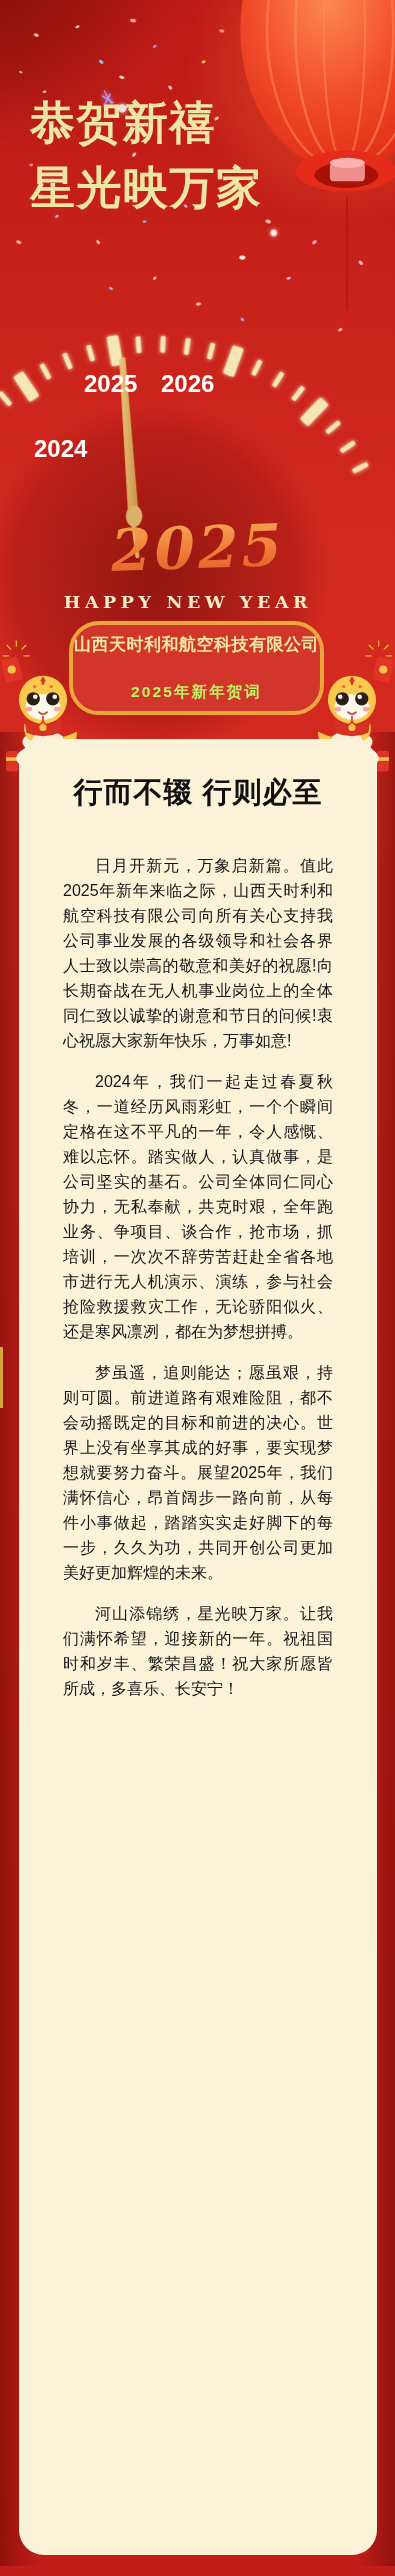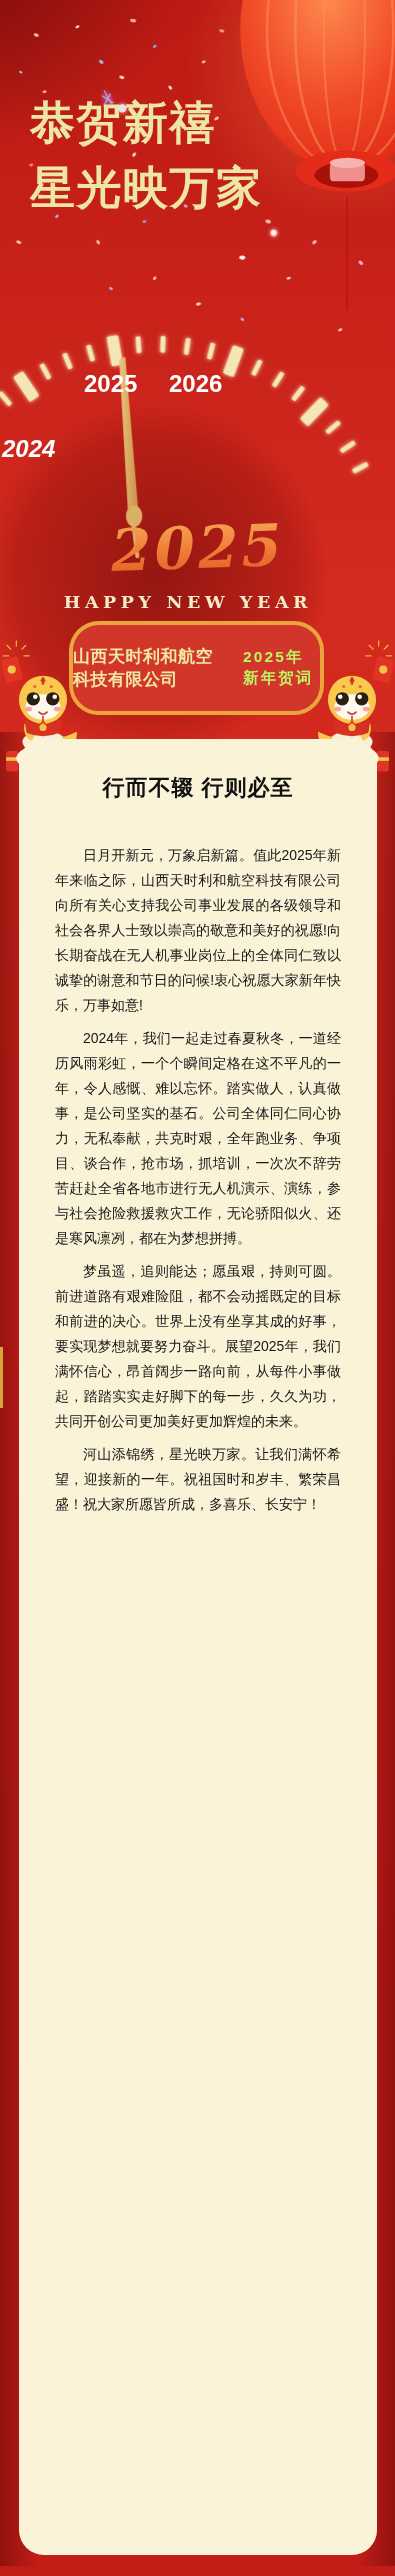--- a/index.html
+++ b/index.html
@@ -14,42 +14,42 @@
   }
   .abs{position:absolute;}
   
   .side-vignette{left:0;top:732px;width:396px;height:1834px;
     background:linear-gradient(90deg,rgba(86,4,2,.45),rgba(86,4,2,0) 10%,rgba(86,4,2,0) 90%,rgba(86,4,2,.45));}
   
   .greet{left:30px;color:#ede6a5;font-weight:900;font-size:45px;letter-spacing:1.5px;line-height:1;text-align:center;}
   .greet.l1{top:100px;} .greet.l2{top:165px;}
   
   .yr{color:#ffffff;font-weight:bold;font-size:24px;line-height:1;}
-  .yr.y2024{left:2px;top:437px;font-style:italic;}
+  .yr.y2024{left:34px;top:437px;}
   .yr.y2025{left:84px;top:372px;}
-  .yr.y2026{left:169px;top:372px;}
+  .yr.y2026{left:161px;top:372px;}
   
   .art2025{left:0;top:519px;width:396px;text-align:center;
     font-family:"DejaVu Serif","Liberation Serif",serif;font-style:italic;font-weight:bold;
     font-size:58px;line-height:1;letter-spacing:3.1px;
     background:linear-gradient(180deg,#f7a653 0%,#ef7c38 55%,#e55b28 100%);
     -webkit-background-clip:text;background-clip:text;color:transparent;transform:rotate(-2deg);}
   .hny{left:0;top:592px;width:376px;text-align:center;color:#f3ecc9;
     font-family:"DejaVu Serif","Liberation Serif",serif;font-size:17.5px;letter-spacing:4.6px;font-weight:bold;}
   
   .banner{left:69px;top:621px;width:255px;height:94px;box-sizing:border-box;
     background:#d2362a;border:4.1px solid #eaa63c;border-radius:30px;
-    display:flex;flex-direction:row;align-items:center;justify-content:center;gap:26px;}
+    display:flex;flex-direction:column;align-items:center;justify-content:center;gap:26px;}
   .banner .co{color:#f0e7a2;font-size:17px;font-weight:bold;letter-spacing:0.5px;}
   .banner .sub{color:#bef264;font-size:15.5px;font-weight:bold;letter-spacing:2.1px;}
   
   .card{left:19px;top:739px;width:358px;height:1816px;box-sizing:border-box;
     background:#fbf3d8;border-radius:25px;padding:30px 28px 20.6px 28px;color:#161616;}
-  .card h1{margin:4.1px 0 40px 0;text-align:center;font-size:22px;letter-spacing:1px;color:#111;}
-  .card .para{margin:8px;font-size:14px;line-height:25px;text-align:justify;text-indent:2em;
+  .card h1{margin:4.1px 0 40px 0;text-align:center;font-size:29px;letter-spacing:1px;color:#111;}
+  .card .para{margin:16px;font-size:16px;line-height:25px;text-align:justify;text-indent:2em;
     font-family:"Liberation Sans",sans-serif;}
   
   .gold-strip{left:0;top:1347px;width:3.1px;height:61px;background:#d8a43c;}
   
   .bless{left:0;width:396px;text-align:center;color:#ffffff;font-weight:900;
     font-size:21px;letter-spacing:2.6px;}
   .bless.b1{top:2575px;}
   svg{display:block;}
 </style>
 </head>

